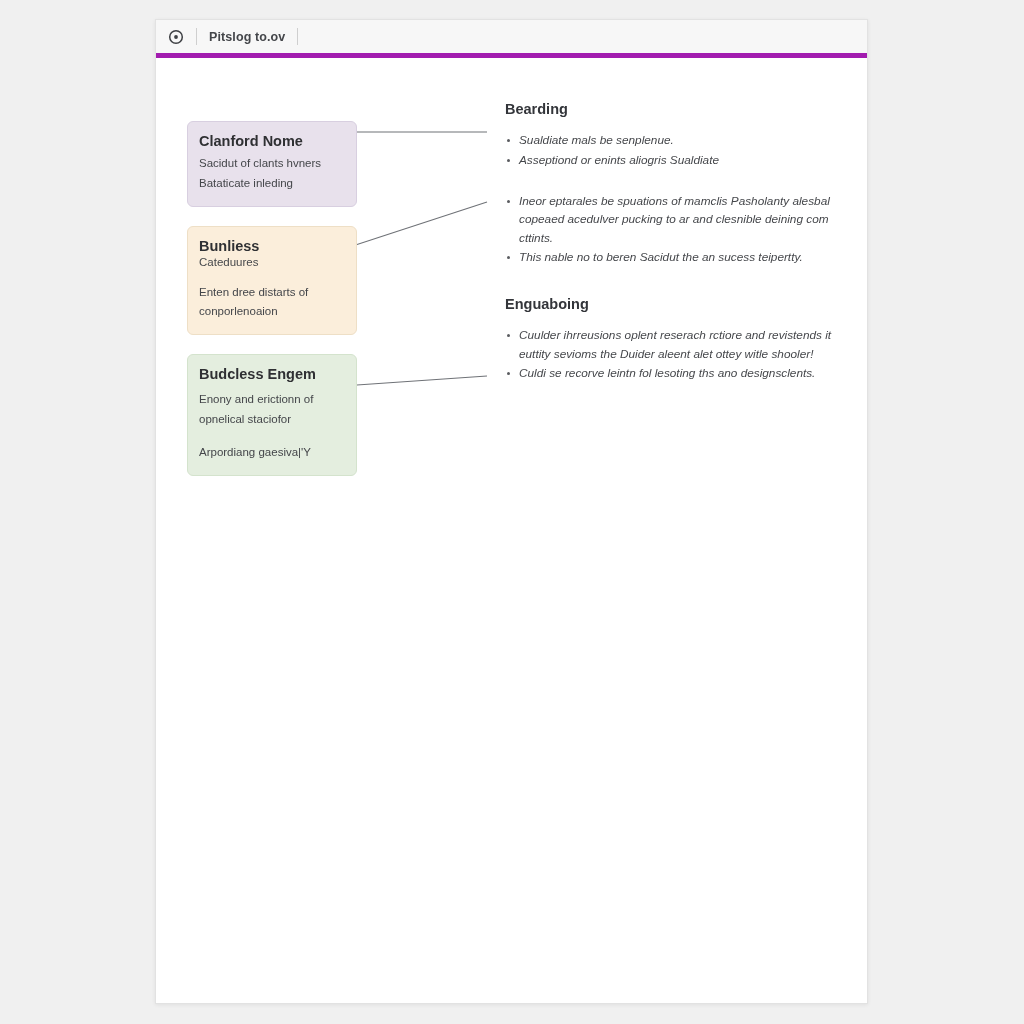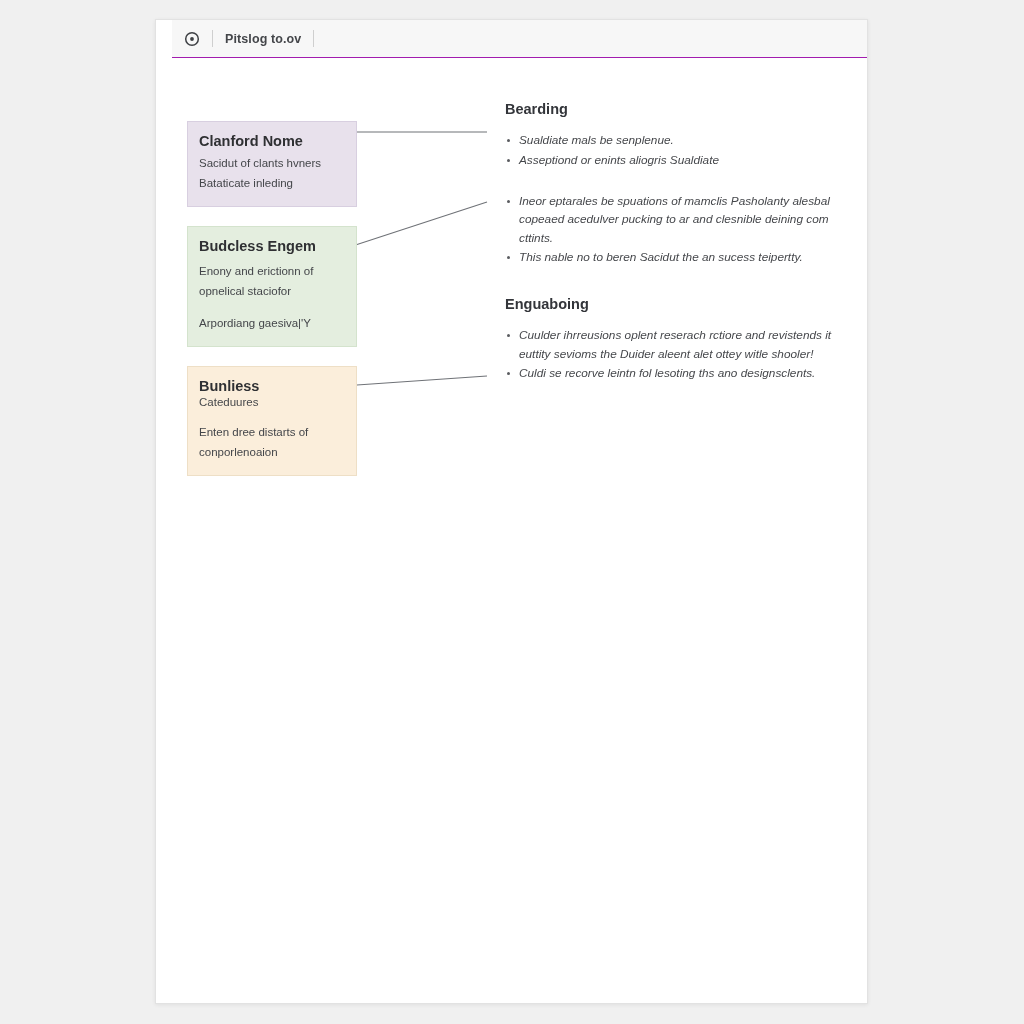--- a/index.html
+++ b/index.html
@@ -25,26 +25,26 @@
     background: #ffffff;
     border: 1px solid #e2e2e2;
     box-shadow: 0 1px 4px rgba(0,0,0,0.07);
     box-sizing: border-box;
     overflow: hidden;
   }
 
   
   #app-header {
     position: absolute;
-    left: 16px;
+    left: 0;
     top: 0;
     width: 100%;
     height: 38px;
     background: #f7f7f7;
-    border-bottom: 1px solid #a21caf;
+    border-bottom: 5px solid #a21caf;
     display: flex;
     align-items: center;
     box-sizing: border-box;
     padding-left: 11px;
   }
   .hdr-icon {
     width: 17px;
     height: 17px;
     display: flex;
     align-items: center;
@@ -77,21 +77,21 @@
   }
 
   
   #cards-column {
     position: absolute;
     left: 31px;
     top: 63px;
     width: 170px;
   }
   .card {
-    border-radius: 0;
+    border-radius: 6px;
     box-sizing: border-box;
     padding: 10px 13px 12px 11px;
     margin-bottom: 19px;
     position: relative;
   }
   .card-title {
     font-size: 14.5px;
     font-weight: 700;
     color: #2f3033;
     line-height: 1.25;
@@ -206,32 +206,32 @@
     </svg>
 
     <div id="cards-column">
 
       <div class="card" id="card-purple">
         <div class="card-title">Clanford Nome</div>
         <div class="card-body">Sacidut of clants hvners</div>
         <div class="card-body" style="margin-top:0">Bataticate inleding</div>
       </div>
 
+      <div class="card" id="card-cream">
+        <div class="card-title" style="margin-bottom:0">Bunliess</div>
+        <div class="card-subtitle">Cateduures</div>
+        <div class="card-body spaced">Enten dree distarts of</div>
+        <div class="card-body" style="margin-top:0">conporlenoaion</div>
+      </div>
+
       <div class="card" id="card-green">
         <div class="card-title">Budcless Engem</div>
         <div class="card-body spaced" style="margin-top:7px">Enony and erictionn of</div>
         <div class="card-body" style="margin-top:0">opnelical staciofor</div>
         <div class="card-body spaced">Arpordiang gaesiva|'Y</div>
-      </div>
-
-      <div class="card" id="card-cream">
-        <div class="card-title" style="margin-bottom:0">Bunliess</div>
-        <div class="card-subtitle">Cateduures</div>
-        <div class="card-body spaced">Enten dree distarts of</div>
-        <div class="card-body" style="margin-top:0">conporlenoaion</div>
       </div>
 
     </div>
 
     <div id="sections-column">
 
       <div>
         <div class="section-heading">Bearding</div>
         <ul class="bullet-group">
           <li>Sualdiate mals be senplenue.</li>

